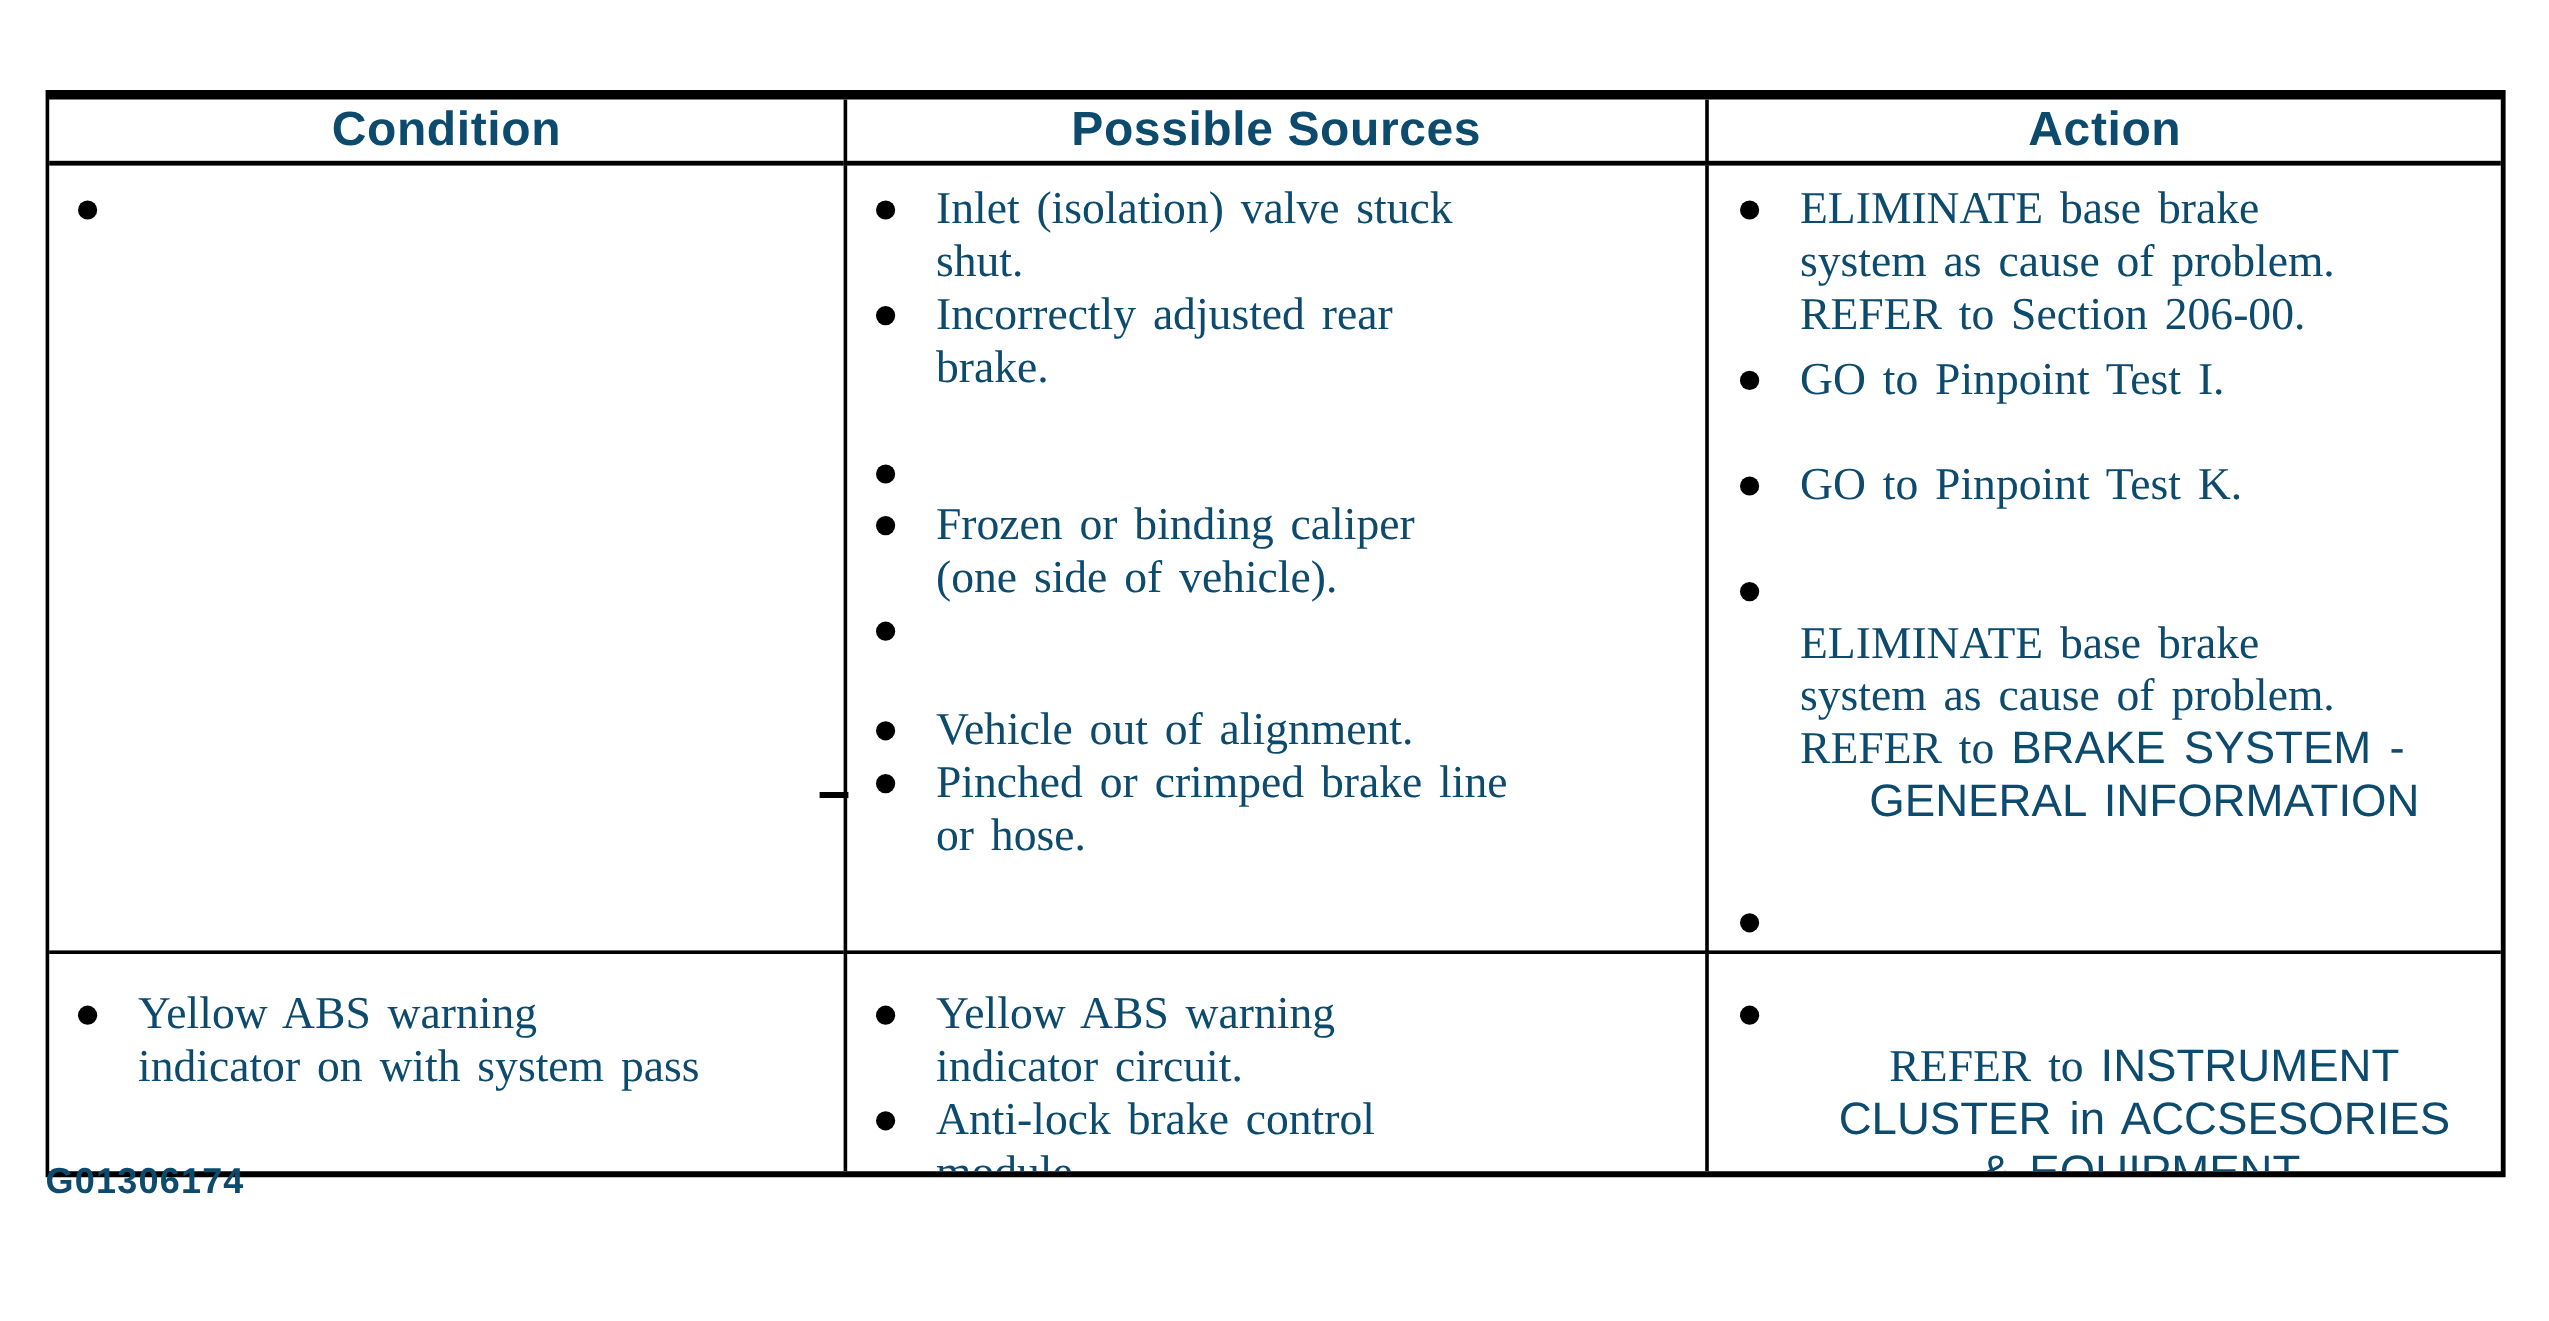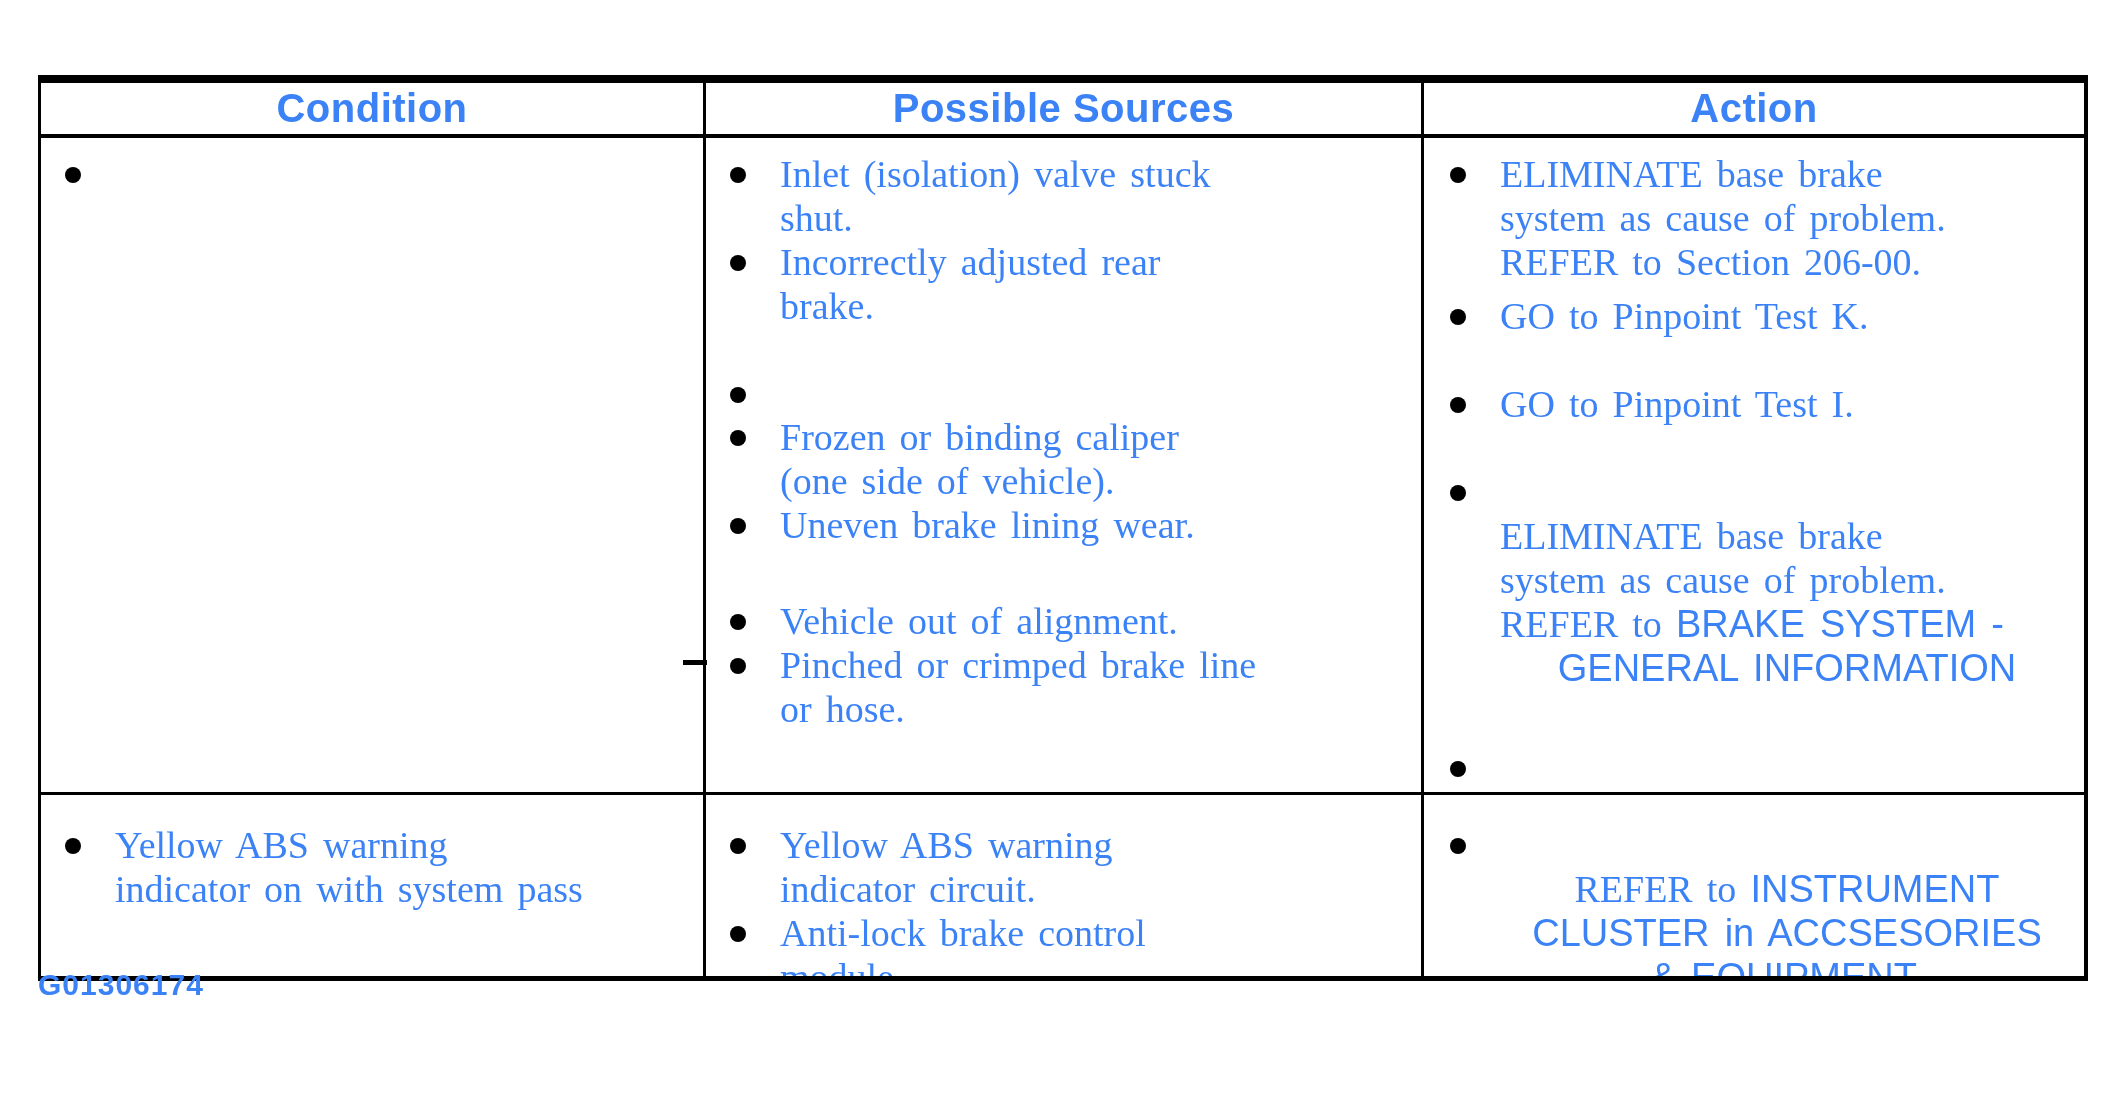--- a/index.html
+++ b/index.html
@@ -1,17 +1,17 @@
 <!DOCTYPE html>
 <html><head>
 <meta charset="utf-8">
 <style>
   html,body{margin:0;padding:0;background:#ffffff;}
   .page{position:relative;width:2124px;height:1101px;background:#ffffff;overflow:hidden;
-        font-family:"Liberation Serif",serif;color:#3b82f6;}
+        font-family:"Liberation Serif",serif;color:#0c4a6e;}
   .tbl{position:absolute;left:38px;top:75px;width:2050px;height:906px;box-sizing:border-box;
        background:#fff;border:3px solid #000;border-top-width:8px;border-right-width:4px;border-bottom-width:5px;
        display:grid;grid-template-columns:662px 718px 1fr;grid-template-rows:55px 657px 1fr;}
   .cell{box-sizing:border-box;overflow:hidden;}
   .c2,.c3{border-left:3px solid #000;}
   .hrow{border-bottom:4px solid #000;display:flex;align-items:center;justify-content:center;}
   .hlabel{font-family:"Liberation Sans",sans-serif;font-weight:700;font-size:40px;letter-spacing:0.5px;}
   .rmid{border-bottom:3px solid #000;}
   .body{padding-top:14px;font-size:38px;line-height:44px;word-spacing:0.12em;}
   .body.row2{padding-top:28px;}
@@ -67,21 +67,20 @@
       <div class="item mb12">
         <span class="bullet"></span>
       </div>
       <div class="item">
         <span class="bullet"></span>
         <div class="txt serif">Frozen or binding caliper
 (one side of vehicle).</div>
       </div>
       <div class="item mb52">
         <span class="bullet"></span>
-        <div class="txt serif">Uneven brake lining wear.</div>
       </div>
       <div class="item">
         <span class="bullet"></span>
         <div class="txt serif">Vehicle out of alignment.</div>
       </div>
       <div class="item">
         <span class="bullet"></span>
         <div class="txt serif">Pinched or crimped brake line
 or hose.</div>
       </div>
@@ -89,25 +88,25 @@
 
     <div class="cell body rmid c3">
       <div class="item mb10">
         <span class="bullet"></span>
         <div class="txt serif">ELIMINATE base brake
 system as cause of problem.
 REFER to Section 206-00.</div>
       </div>
       <div class="item mb44">
         <span class="bullet"></span>
-        <div class="txt serif">GO to Pinpoint Test K.</div>
+        <div class="txt serif">GO to Pinpoint Test I.</div>
       </div>
       <div class="item mb44">
         <span class="bullet"></span>
-        <div class="txt serif">GO to Pinpoint Test I.</div>
+        <div class="txt serif">GO to Pinpoint Test K.</div>
       </div>
       <div class="item mb12">
         <span class="bullet"></span>
         <div class="txt">
           <span class="serif">ELIMINATE base brake
 system as cause of problem.
 REFER to </span><span class="sans">BRAKE SYSTEM -</span>
           <div class="sans center">GENERAL INFORMATION</div>
         </div>
       </div>

